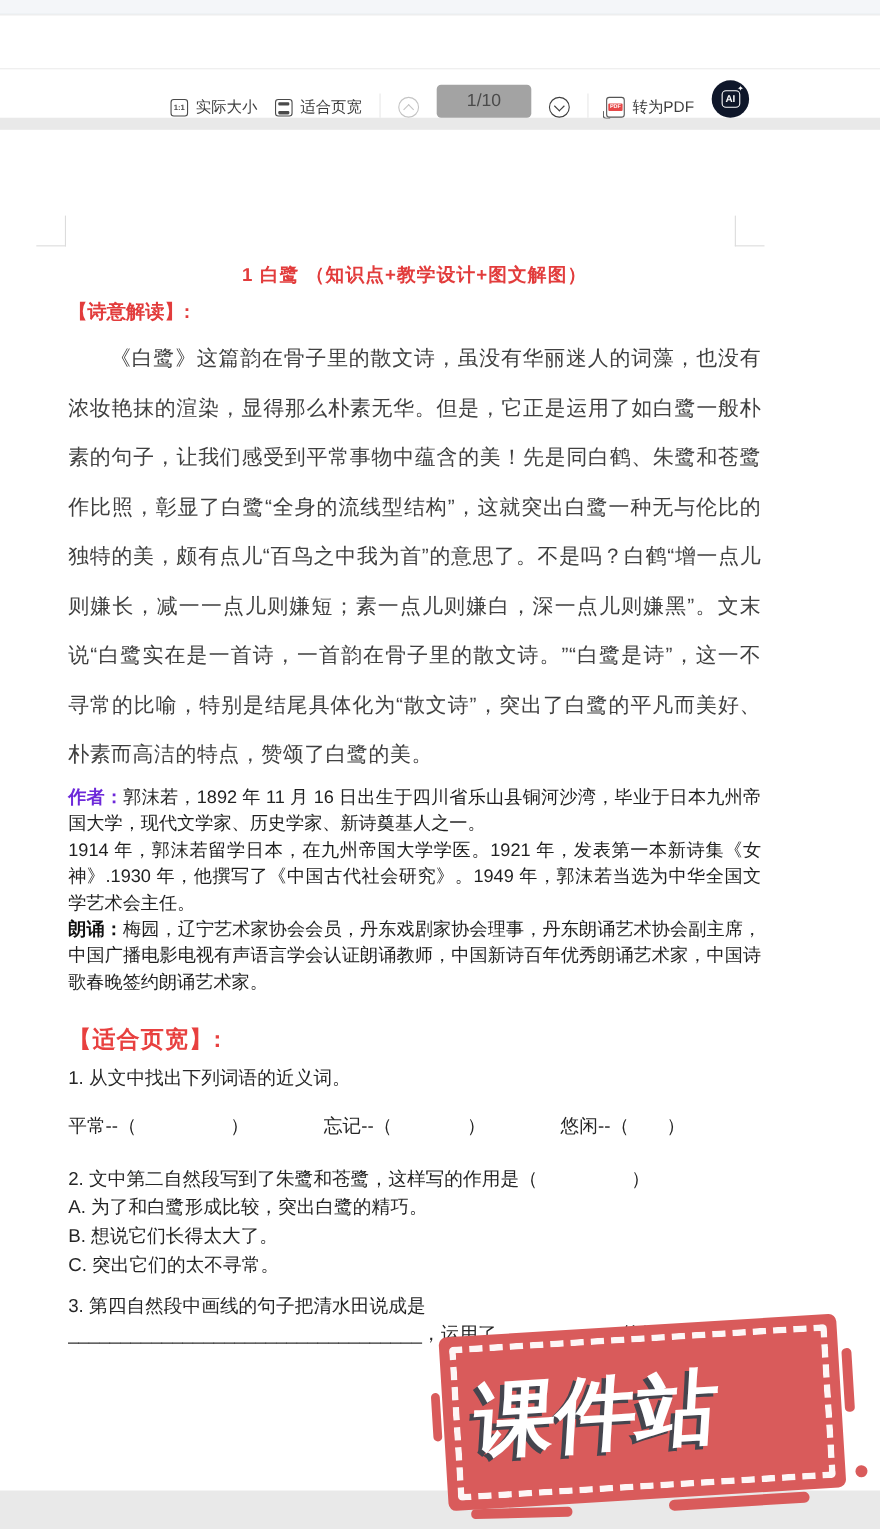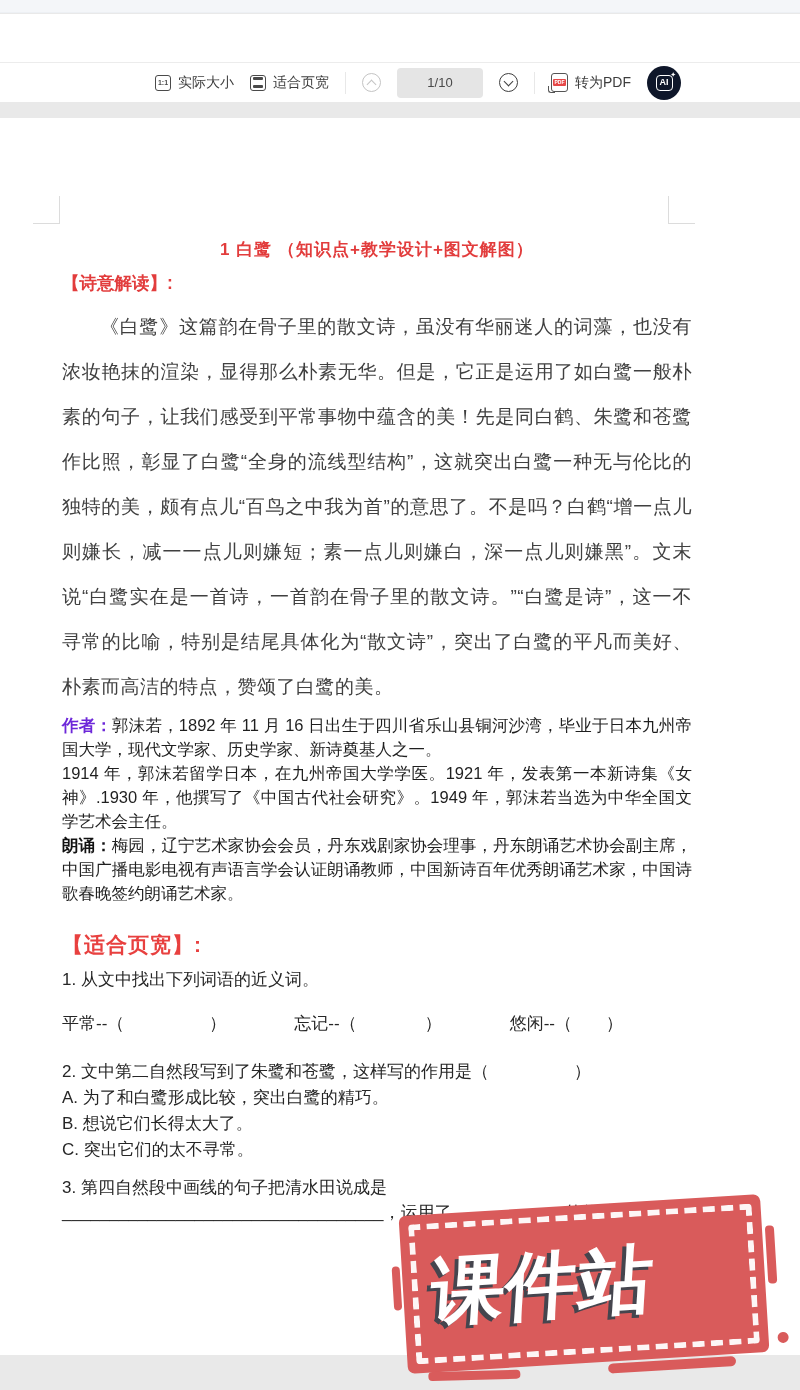--- a/index.html
+++ b/index.html
@@ -6,42 +6,42 @@
   html,body { width:800px; height:1390px; }
   body {
     position:relative; overflow:hidden;
     background:#e9e9e9;
     font-family:"Liberation Sans", sans-serif;
   }
   
   .top-strip { position:absolute; top:0; left:0; width:800px; height:13px;
     background:#f4f6f9; border-bottom:1px solid #edf0f4; }
   .blank-band { position:absolute; top:14px; left:0; width:800px; height:48px; background:#fff; }
-  .toolbar { position:absolute; top:62px; left:0; width:800px; height:40px;
+  .toolbar { position:absolute; top:62px; left:0; width:800px; height:45px;
     background:#fff; border-top:1px solid #ececec;
-    display:flex; align-items:center; justify-content:center; gap:16px;
+    display:flex; align-items:flex-end; justify-content:center; gap:16px;
     color:#3d3d3d; font-size:14px;padding-left:36px; }
   .tb-btn { display:flex; align-items:center; gap:7px; cursor:pointer; white-space:nowrap; }
   .icon-1to1 { width:16px; height:16px; border:1.5px solid #4a4a4a; border-radius:3px;
     display:flex; align-items:center; justify-content:center;
     font-size:7px; font-weight:bold; color:#4a4a4a; letter-spacing:0; }
   .icon-fitw { width:16px; height:16px; border:1.5px solid #4a4a4a; border-radius:3px; position:relative; }
   .icon-fitw::before, .icon-fitw::after { content:""; position:absolute; left:2px; right:2px; height:3px; background:#4a4a4a; border-radius:1px; }
   .icon-fitw::before { top:1.5px; } .icon-fitw::after { bottom:1.5px; }
   .divider { width:1px; height:22px; background:#e8e8e8; }
   .circle-btn { width:19px; height:19px; border-radius:50%; position:relative; cursor:pointer; }
   .circle-btn.up { border:1.5px solid #c4c4c4; }
   .circle-btn.up::after { content:""; position:absolute; left:4.5px; top:6.5px; width:6px; height:6px;
     border-left:1.5px solid #c4c4c4; border-top:1.5px solid #c4c4c4; transform:rotate(45deg); }
   .circle-btn.down { border:1.5px solid #3f3f3f; }
   .circle-btn.down::after { content:""; position:absolute; left:4.5px; top:3.5px; width:6px; height:6px;
     border-left:1.5px solid #3f3f3f; border-top:1.5px solid #3f3f3f; transform:rotate(225deg); }
-  .page-box { min-width:86px; height:30px; background:#e5e5e5; border-radius:4px;
+  .page-box { min-width:86px; height:30px; background:#a3a3a3; border-radius:4px;
     display:flex; align-items:center; justify-content:center;
-    font-size:13px; color:#4a4a4a; cursor:text; }
+    font-size:16px; color:#4a4a4a; cursor:text; }
   .icon-pdf { width:17px; height:19px; border:1.5px solid #555; border-radius:3px;
     display:flex; align-items:center; justify-content:center; position:relative; background:#fff; }
   .pdf-badge { font-size:5px; font-weight:bold; color:#fff; background:#e64848;
     border-radius:1px; padding:1px 1.5px; line-height:1; }
   .icon-pdf::before { content:""; position:absolute; left:-4px; bottom:-2px; width:6px; height:6px;
     border-left:1.3px solid #555; border-bottom:1.3px solid #555; border-radius:0 0 0 3px; }
   .ai-btn { width:34px; height:34px; border-radius:50%; background:#0f172a; position:relative;
     display:flex; align-items:center; justify-content:center; cursor:pointer; }
   .ai-box { border:1.5px solid #fff; border-radius:4px; color:#fff;
     font-size:9px; font-weight:bold; line-height:1; padding:2.5px 3px; }

